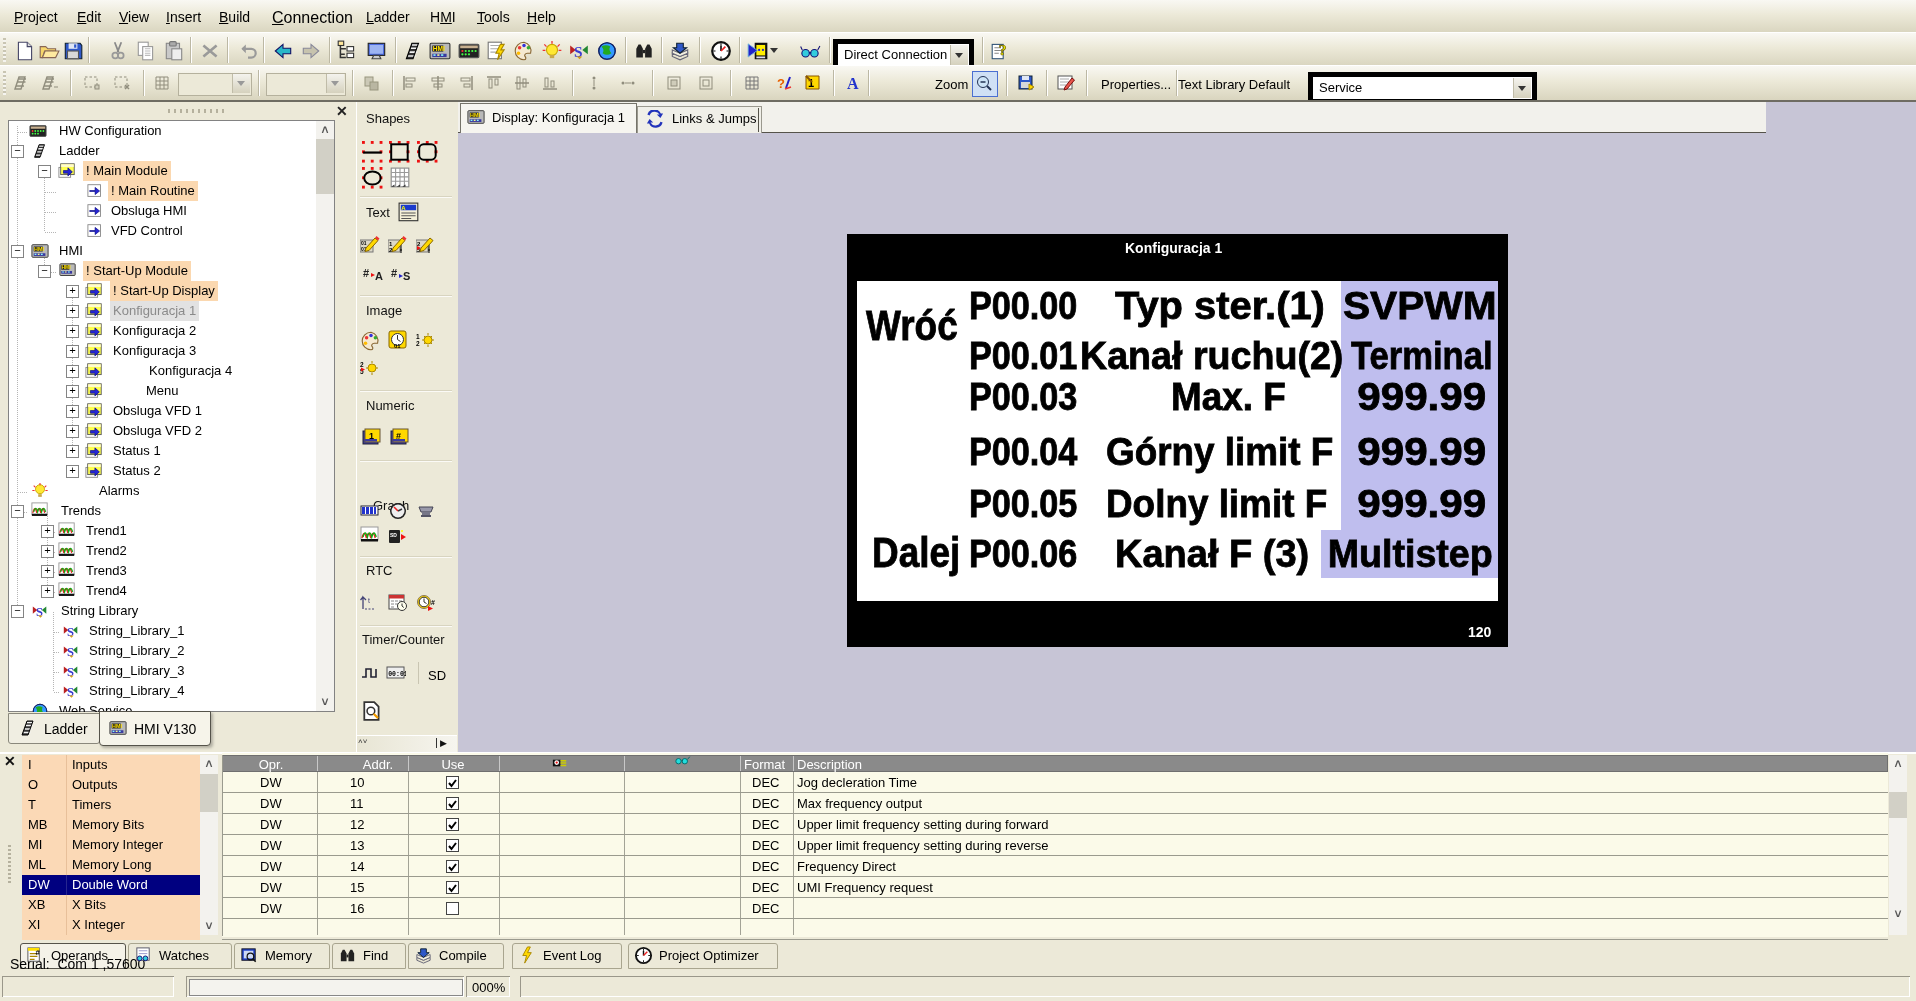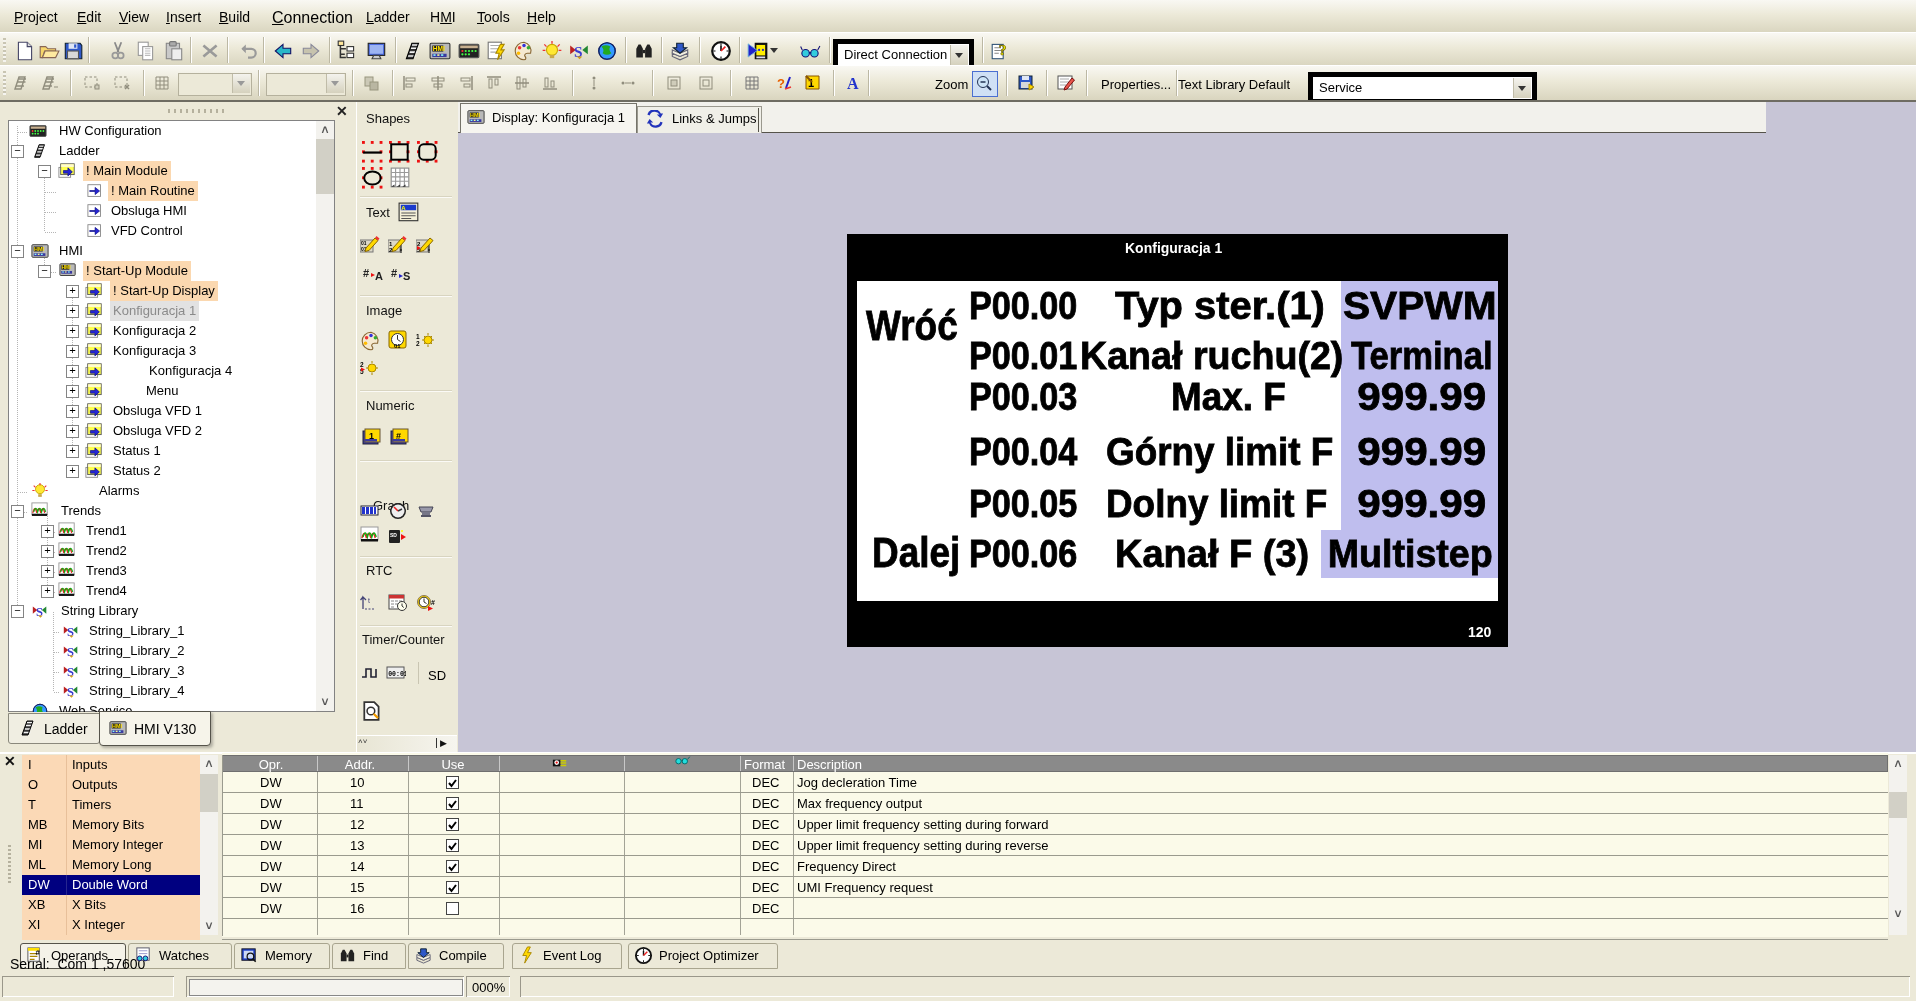--- a/index.html
+++ b/index.html
@@ -938,21 +938,21 @@
     <span style="position:absolute;left:44px;top:0;width:1px;height:20px;background:#e8c09a;"></span>
   </div>
 <div class="abs" style="left:22px;top:935px;width:178px;height:5px;background:#fbd9b6;"></div>
 <div class="sbar" style="left:200px;top:755px;width:18px;height:180px;"></div>
 <div class="sarr" style="left:200px;top:755px;">˄</div>
 <div class="sarr" style="left:200px;top:917px;">˅</div>
 <div class="abs" style="left:200px;top:774px;width:18px;height:38px;background:#d2d0c6;"></div>
 <div class="abs" style="left:222px;top:753px;width:1666px;height:184px;background:#fbfae9;"></div>
 <div class="abs" style="left:222px;top:755px;width:1666px;height:17px;background:#8a8a8a;border:1px solid #6f6f6f;box-sizing:border-box;"></div>
 <div class="hcell" style="left:241px;width:60px;">Opr.</div>
-<div class="hcell" style="left:330px;width:60px;text-align:center;">Addr.</div>
+<div class="hcell" style="left:348px;width:60px;text-align:center;">Addr.</div>
 <div class="hcell" style="left:423px;width:60px;">Use</div>
 <div class="hcell" style="left:744px;width:60px;text-align:left;">Format</div>
 <div class="hcell" style="left:797px;width:120px;text-align:left;">Description</div>
 <svg class="abs" style="left:551px;top:754px;" width="19" height="19" viewBox="0 0 20 20">
     <rect x="2" y="6" width="8" height="7" fill="#111"></rect>
     <circle cx="6" cy="9" r="2.5" fill="#fff"></circle>
     <circle cx="6" cy="9" r="1.2" fill="#e11"></circle>
     <path d="M10 7h6M10 9.5h6M10 12h6" stroke="#cc0" stroke-width="1.6"></path>
   </svg>
 <svg class="abs" style="left:672px;top:754px;" width="22" height="18" viewBox="0 0 20 20">

